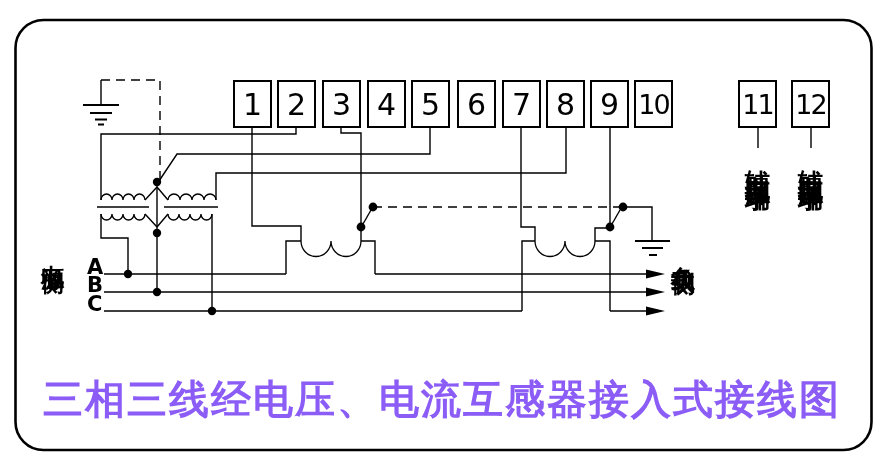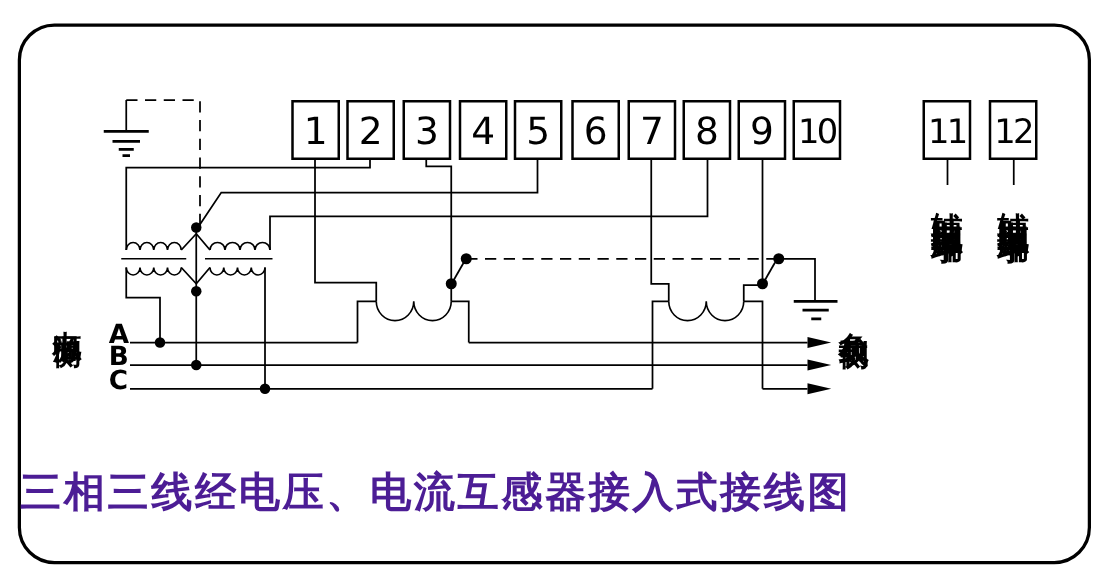--- a/index.html
+++ b/index.html
@@ -17,22 +17,22 @@
   .aux-label{top:150px;font-size:25px;letter-spacing:3.5px;}
   .aux-label.a11{left:745px;}
   .aux-label.a12{left:798px;}
   .phase{
     position:absolute;left:87px;font-size:21px;font-weight:600;color:#000;line-height:1;
   }
   .phase.pa{top:257px;}
   .phase.pb{top:275px;}
   .phase.pc{top:294px;}
   .title{
-    position:absolute;left:16px;top:372px;width:852px;
-    font-size:33px;font-weight:bold;color:#4c1d95;letter-spacing:2px;white-space:nowrap;
+    position:absolute;left:16px;top:372px;width:852px;text-align:center;
+    font-size:40px;font-weight:bold;color:#8b5cf6;letter-spacing:2px;white-space:nowrap;
   }
   .tnum{font-size:30px;fill:#000;}
   .tnum.sm{font-size:27px;letter-spacing:-2px;}
 </style>
 </head>
 <body>
 
 <div id="stage">
 
   <svg id="wires" width="884" height="462" viewBox="0 0 884 462">

